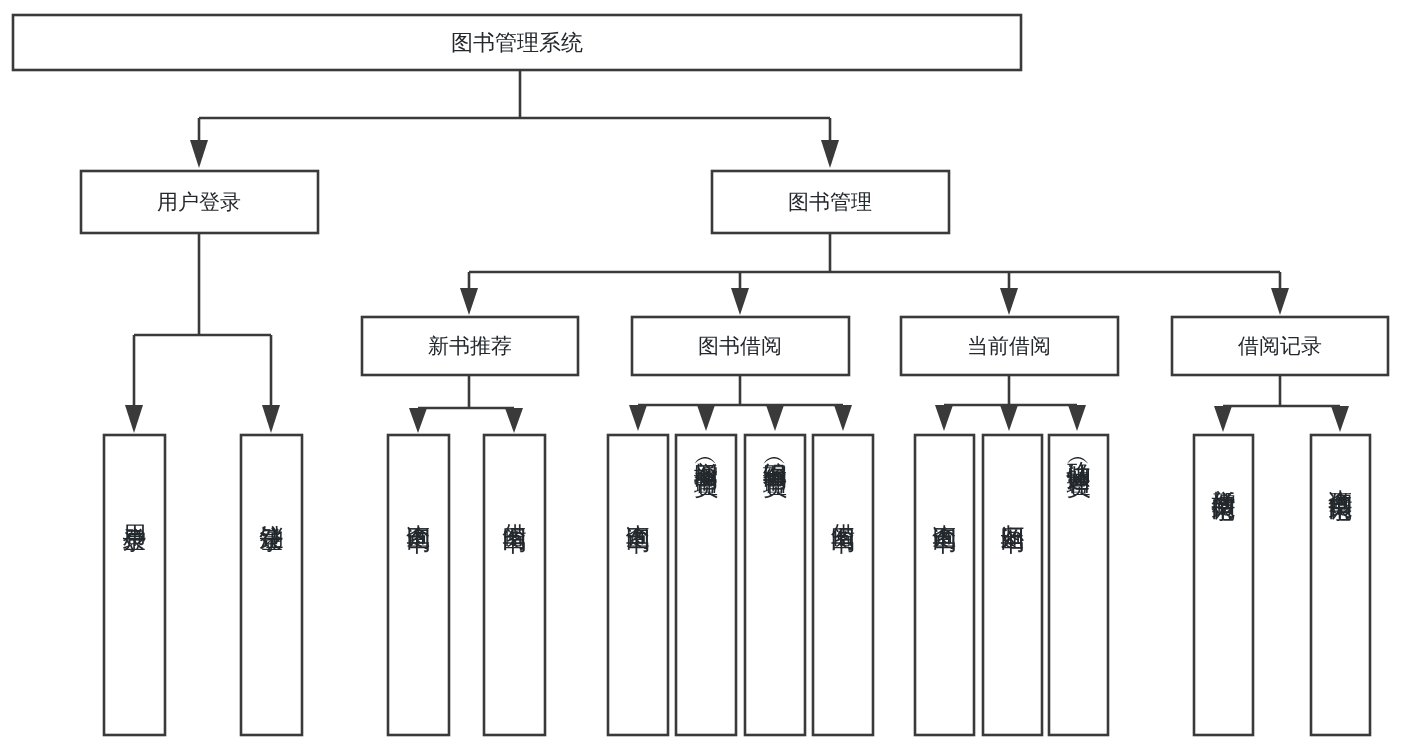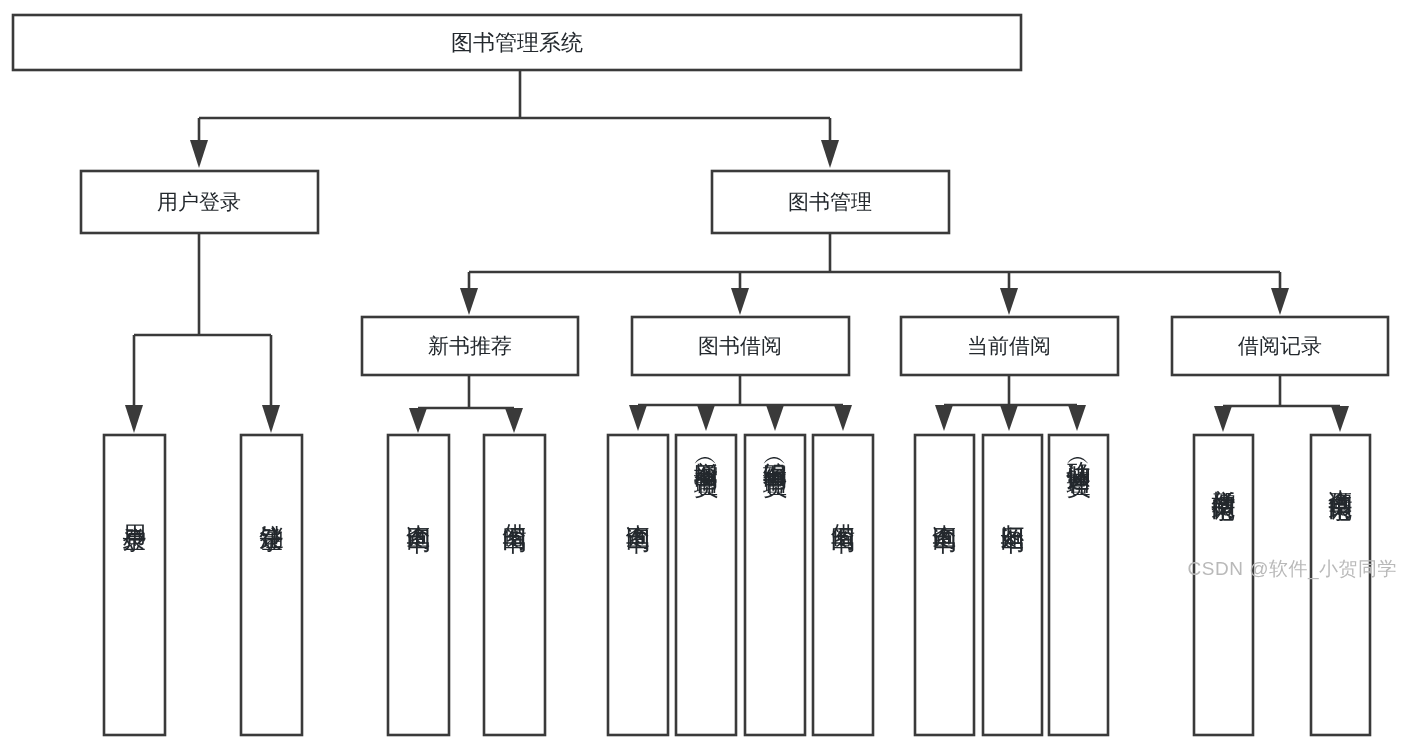--- a/index.html
+++ b/index.html
@@ -247,15 +247,14 @@
     <span class="leaf-label">确认归还（管理员）</span>
   </div>
 
   <div class="leaf-label-wrap" style="left:1194px; top:470px; width:59px;">
     <span class="leaf-label">新增借阅记录</span>
   </div>
   <div class="leaf-label-wrap" style="left:1311px; top:470px; width:59px;">
     <span class="leaf-label">查询借阅记录</span>
   </div>
 
-  <div class="watermark">CSDN @软件_小贺同学</div>
 
 </div>
 
 </body></html>

